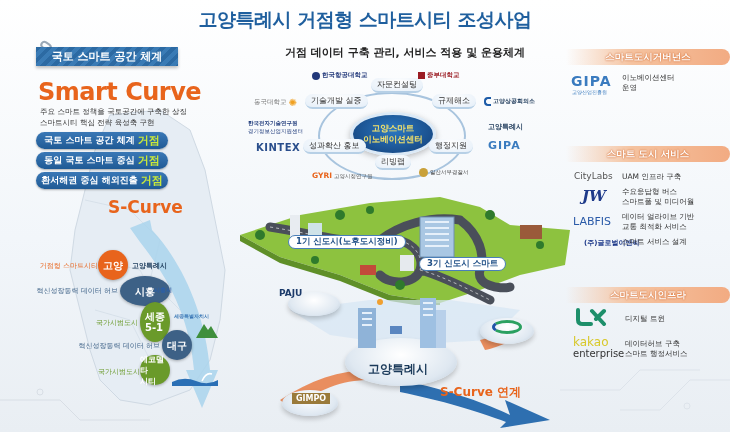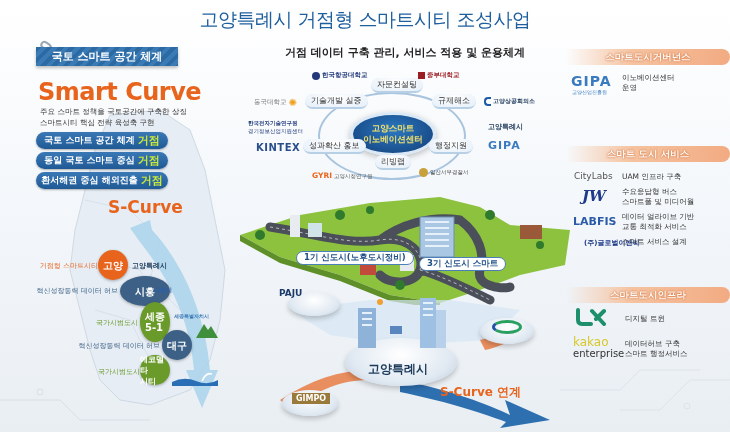--- a/index.html
+++ b/index.html
@@ -8,21 +8,21 @@
     font-family: "DejaVu Sans", "Liberation Sans", sans-serif;
     background: linear-gradient(180deg, #ffffff 0%, #f2f6fa 55%, #e9eef3 100%);
     position: relative;
     color: #222;
   }
   .abs { position: absolute; }
 
   
   .title {
     left: 0; width: 730px; top: 7px; text-align: center;
-    font-size: 19px; font-weight: normal; color: #1f5f9e; letter-spacing: -0.5px;
+    font-size: 19px; font-weight: bold; color: #1f5f9e; letter-spacing: -0.5px;
   }
 
   
   .korea {
     left: 40px; top: 110px; width: 200px; height: 300px;
   }
 
   
   .ribbon {
     left: 36px; top: 47px; width: 142px; height: 19px;
@@ -252,21 +252,21 @@
   <circle cx="130" cy="15" r="4" fill="#2f7a2c"></circle>
     <circle cx="250" cy="20" r="5" fill="#2f7a2c"></circle>
   <circle cx="160" cy="90" r="5" fill="#2f7a2c"></circle>
     <circle cx="230" cy="70" r="5" fill="#2f7a2c"></circle>
   <circle cx="300" cy="50" r="4" fill="#2f7a2c"></circle>
     <circle cx="75" cy="65" r="4" fill="#2f7a2c"></circle>
   <rect x="280" y="30" width="22" height="14" fill="#9a5a3a"></rect>
   <rect x="120" y="70" width="16" height="10" fill="#c24a3a"></rect>
   <rect x="160" y="60" width="14" height="16" fill="#e6eaee"></rect>
 </svg>
-<div class="abs tag" style="left:288px; top:251px;margin-left:8px;">1기 신도시(노후도시정비)</div>
+<div class="abs tag" style="left:288px; top:235px;">1기 신도시(노후도시정비)</div>
 <div class="abs tag" style="left:419px; top:257px;">3기 신도시 스마트</div>
 
 <svg class="abs" style="left:250px; top:280px; width:320px; height:150px;" viewBox="0 0 320 150">
   <path d="M40 30 L120 20 L200 20 L270 30 L240 60 L150 65 L80 55 Z" fill="#d6e6f3" opacity="0.7"></path>
   <path d="M30 120 C60 100 90 90 120 90 L120 100 C90 100 70 110 40 128 Z" fill="#e8763a" opacity="0.8"></path>
   <path d="M230 60 C250 55 260 50 270 45 L272 55 C260 62 245 68 235 70 Z" fill="#e8763a" opacity="0.8"></path>
   <path d="M150 100 C200 110 240 125 260 135 L255 120 L300 140 L250 148 L256 142 C230 132 190 120 150 112 Z" fill="#2e6fb0"></path>
 </svg>
 
 <div class="abs disc" style="left:288px; top:292px; width:52px; height:24px;"></div>
@@ -309,21 +309,21 @@
 <div class="abs r-text" style="left:622px; top:172px;">
   <div>UAM 인프라 구축</div>
 </div>
 
 <div class="abs r-logo" style="left:582px; top:187px; font-size:15px; font-style:italic; font-family:'DejaVu Serif', serif; color:#1e3a8a;text-align:right;">JW</div>
 <div class="abs r-text" style="left:622px; top:187px;">
   <div>수요응답형 버스</div>
   <div>스마트폴 및 미디어월</div>
 </div>
 
-<div class="abs r-logo" style="left:573px; top:215px; font-size:11px; color:#2a5aa8; font-weight:bold;">LABFIS</div>
+<div class="abs r-logo" style="left:573px; top:215px; font-size:11px; color:#2a5aa8; font-weight:normal;">LABFIS</div>
 <div class="abs r-text" style="left:622px; top:212px;">
   <div>데이터 얼라이브 기반</div>
   <div>교통 최적화 서비스</div>
 </div>
 
 <div class="abs r-logo" style="left:568px; top:238px; font-size:7px; color:#1e3a8a;padding-left:16px;">(주)글로벌이앤씨</div>
 <div class="abs r-text" style="left:622px; top:237px;">
   <div>스마트 서비스 설계</div>
 </div>
 

